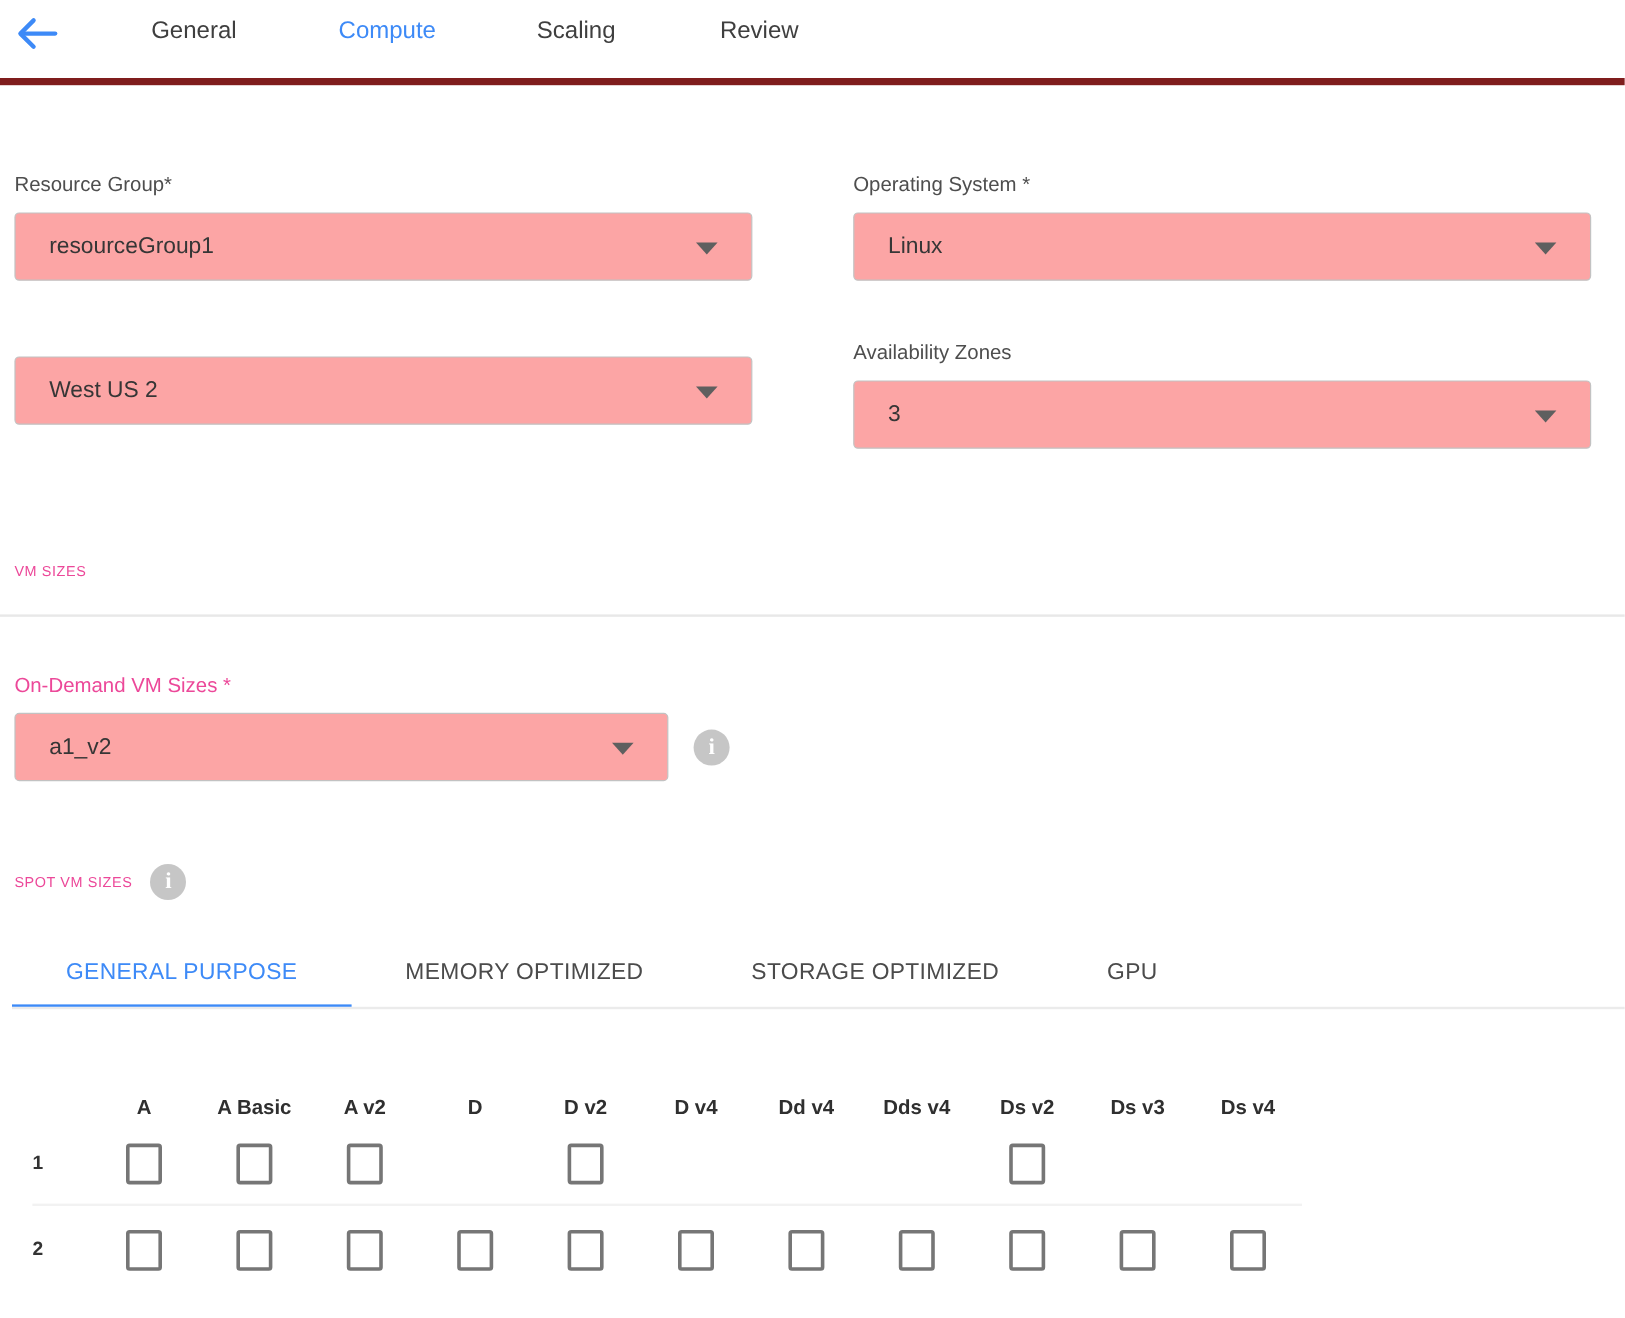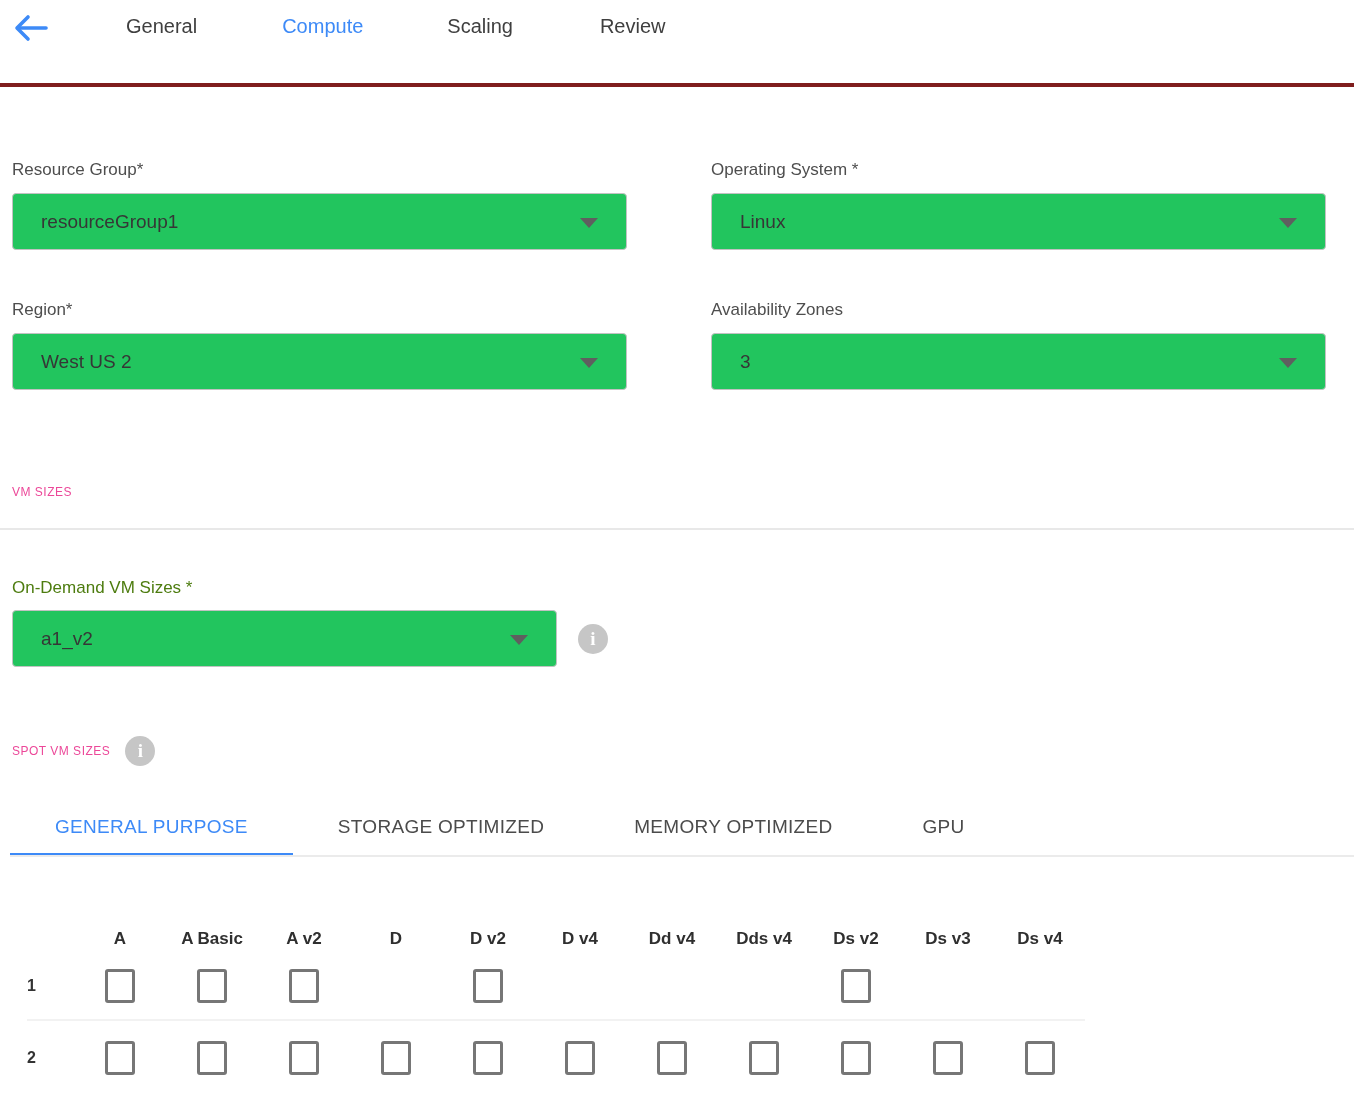--- a/index.html
+++ b/index.html
@@ -1,51 +1,51 @@
 <!DOCTYPE html>
 <html><head>
 <meta charset="utf-8">
 <style>
   * { box-sizing: border-box; margin: 0; padding: 0; }
   html, body { width: 1354px; height: 1098px; background: #ffffff; overflow: hidden;
     font-family: "Liberation Sans", sans-serif; color: #333; }
 
   
-  .topbar { height: 87px; display: flex; align-items: flex-start; padding-top: 12px;
-    border-bottom: 4px solid #7f1d1d; }
+  .topbar { height: 71px; display: flex; align-items: flex-start; padding-top: 12px;
+    border-bottom: 6px solid #7f1d1d; }
   .back-btn { margin-left: 12px; width: 38px; height: 32px; display: flex;
     align-items: center; justify-content: center; cursor: pointer; }
   .toptab { font-size: 20px; color: #3f3f3f; padding-top: 3px; cursor: pointer; white-space: nowrap; }
   .toptab.t0 { margin-left: 76px; }
   .toptab.t1 { margin-left: 85px; }
   .toptab.t2 { margin-left: 84px; }
   .toptab.t3 { margin-left: 87px; }
   .toptab.active { color: #3d8af7; }
 
   
   .form-row { display: flex; margin-left: 12px; gap: 48px; }
   .form-row.r1 { margin-top: 73px; }
   .form-row.r2 { margin-top: 50px; }
   .field { width: 615px; }
   .field + .field { margin-left: 36px; }
   .field-label { font-size: 17px; color: #4e4e4e; }
   .selectbox { margin-top: 13px; height: 57px; border: 1px solid #c2c2c2; border-radius: 4px;
-    background: #22c55e; position: relative; display: flex; align-items: center; cursor: pointer; }
+    background: #fca5a5; position: relative; display: flex; align-items: center; cursor: pointer; }
   .selectbox .value { margin-left: 28px; font-size: 19px; color: #363636; }
   .caret { position: absolute; right: 28px; top: 50%; margin-top: -4px; width: 0; height: 0;
     border-left: 9px solid transparent; border-right: 9px solid transparent;
     border-top: 10px solid #5f5f5f; }
 
   
   .section-title { margin-left: 12px; font-size: 12px; color: #ec4899; letter-spacing: .5px; }
   .vm-title { margin-top: 95px; }
   .wide-divider { margin-top: 29px; border-top: 2px solid #e8e8e8; width: 1354px; }
 
   .ondemand-row { display: flex; align-items: center; margin-left: 12px; margin-top: 12px; }
-  .ondemand-label { margin: 48px 0 0 12px; font-size: 17px; color: #4d7c0f; }
+  .ondemand-label { margin: 48px 0 0 12px; font-size: 17px; color: #ec4899; }
   .ondemand-row .selectbox { margin-top: 0; width: 545px; }
   .info-icon { width: 30px; height: 30px; border-radius: 50%; background: #c6c6c6; color: #fff;
     display: inline-flex; align-items: center; justify-content: center;
     font: bold 19px "Liberation Serif", serif; flex: none; }
   .ondemand-row .info-icon { margin-left: 21px; }
 
   .spot-title-row { margin: 69px 0 0 12px; display: flex; align-items: center; }
   .spot-title-row .info-icon { margin-left: 15px; }
 
   
@@ -96,21 +96,20 @@
     <div class="field-label">Operating System *</div>
     <div class="selectbox">
       <span class="value">Linux</span>
       <span class="caret"></span>
     </div>
   </div>
 </div>
 
 <div class="form-row r2">
   <div class="field">
-    <div class="field-label">Region*</div>
     <div class="selectbox">
       <span class="value">West US 2</span>
       <span class="caret"></span>
     </div>
   </div>
   <div class="field">
     <div class="field-label">Availability Zones</div>
     <div class="selectbox">
       <span class="value">3</span>
       <span class="caret"></span>
@@ -130,22 +129,22 @@
   <span class="info-icon">i</span>
 </div>
 
 <div class="spot-title-row">
   <span class="section-title" style="margin-left:0">SPOT VM SIZES</span>
   <span class="info-icon">i</span>
 </div>
 
 <div class="spot-tabs">
   <div class="spot-tab active">GENERAL PURPOSE</div>
+  <div class="spot-tab">MEMORY OPTIMIZED</div>
   <div class="spot-tab">STORAGE OPTIMIZED</div>
-  <div class="spot-tab">MEMORY OPTIMIZED</div>
   <div class="spot-tab">GPU</div>
 </div>
 
 <div id="vm-table">
     <div class="vm-grid header">
       <div></div>
       <div class="col-head">A</div>
       <div class="col-head">A Basic</div>
       <div class="col-head">A v2</div>
       <div class="col-head">D</div>

